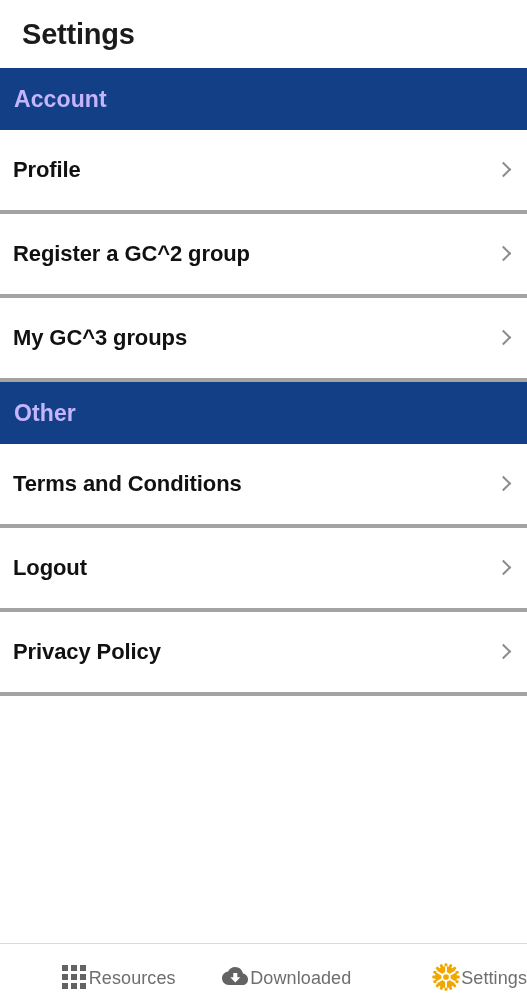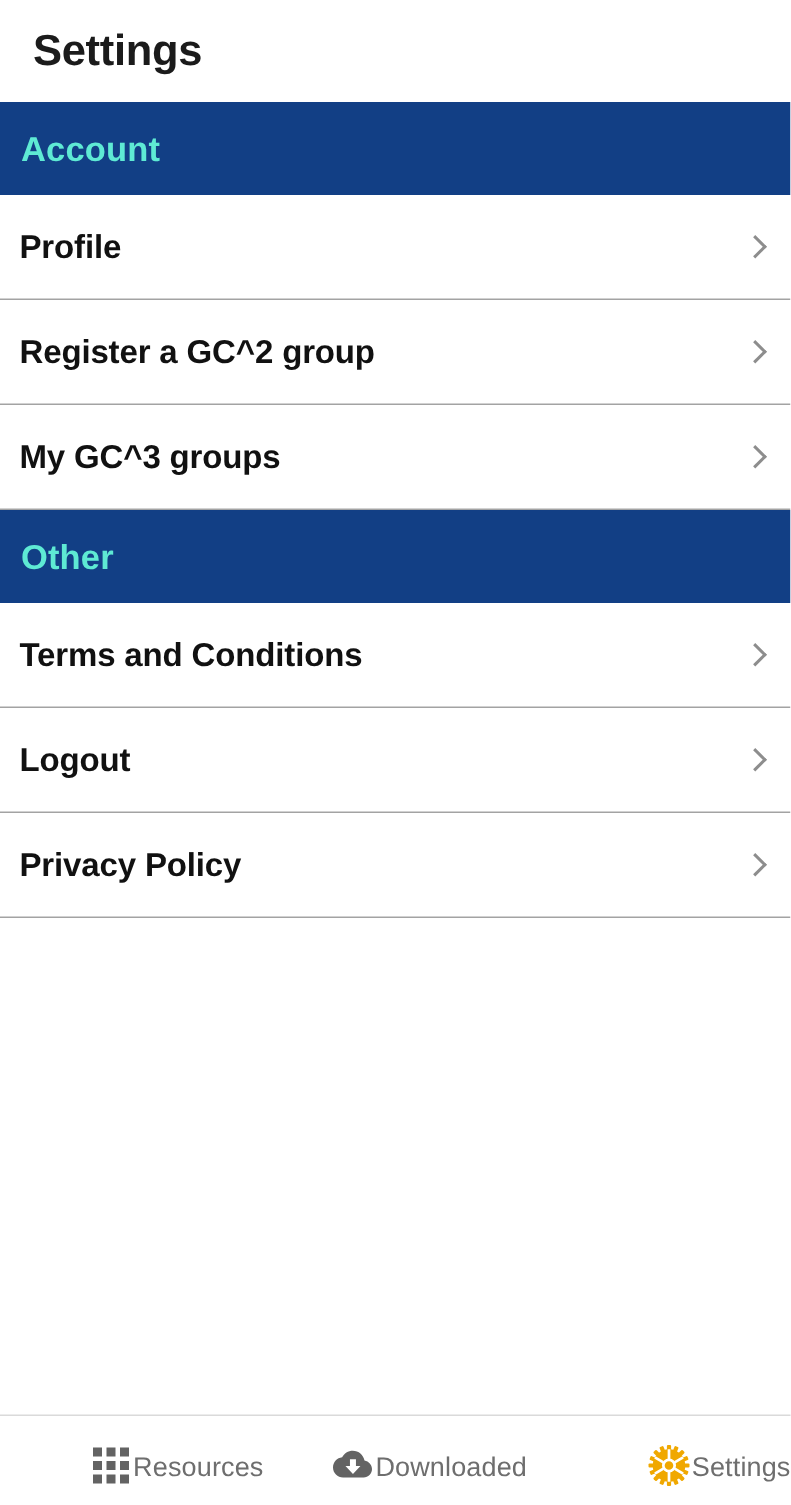--- a/index.html
+++ b/index.html
@@ -53,37 +53,37 @@
   
   .section-header {
     height: 62px;
     background: #123f85;
     display: flex;
     align-items: center;
     padding: 0 14px;
     box-sizing: border-box;
   }
   .section-header .section-title {
-    color: #5eead4;
+    color: #c4b5fd;
     font-size: 23px;
     font-weight: bold;
     line-height: 1;
     letter-spacing: 0.1px;
   }
 
   
   .row {
-    height: 70px;
+    height: 84px;
     box-sizing: border-box;
     display: flex;
     align-items: center;
     justify-content: space-between;
     padding: 0 12px 0 13px;
     background: #ffffff;
-    border-bottom: 1px solid #a3a3a3;
+    border-bottom: 4px solid #a3a3a3;
   }
   .row .row-label {
     font-size: 22px;
     font-weight: bold;
     color: #111111;
     line-height: 1;
     letter-spacing: -0.1px;
   }
   .chev {
     width: 16px;

